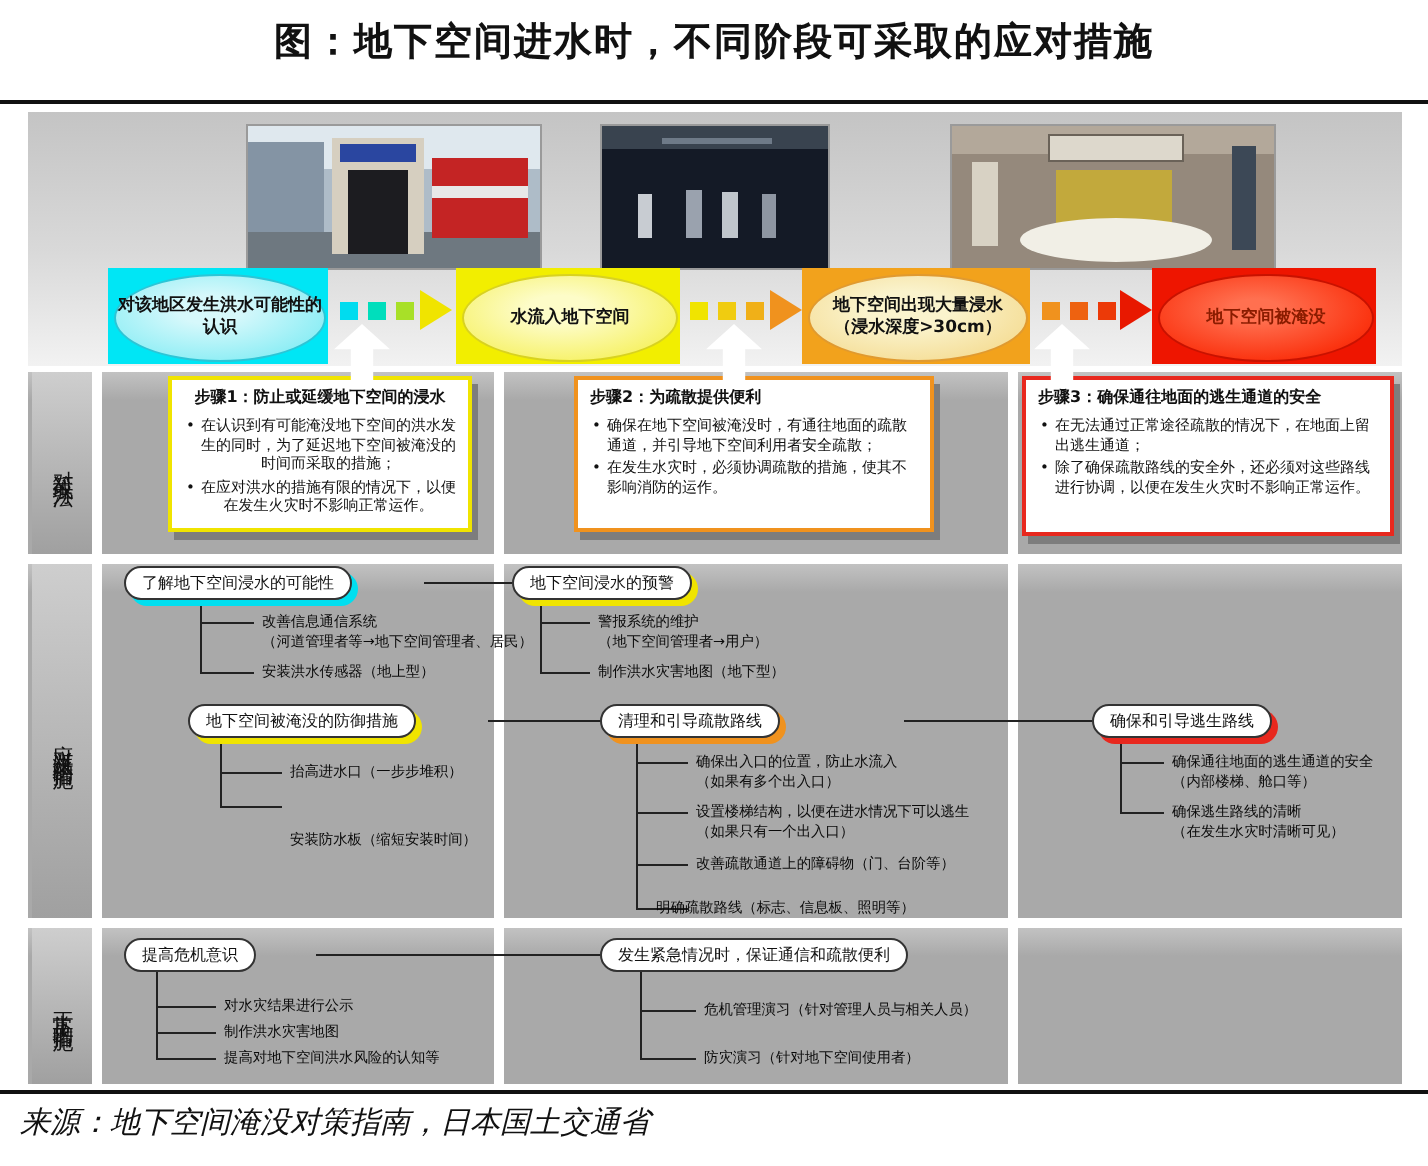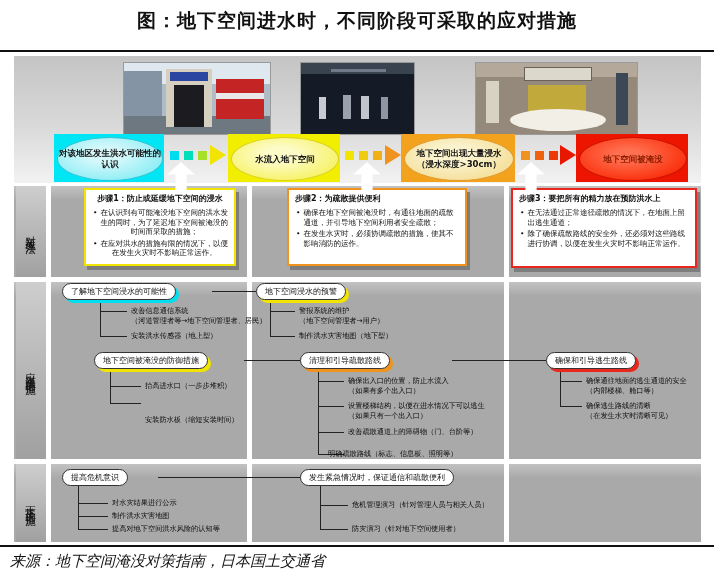--- a/index.html
+++ b/index.html
@@ -147,21 +147,21 @@
   <div class="abs step bd-o" style="left:287px;top:188px;width:180px;height:78px">
     <div class="t">步骤2：为疏散提供便利</div>
     <div class="bullet">
         <span>确保在地下空间被淹没时，有通往地面的疏散通道，并引导地下空间利用者安全疏散；</span>
       </div>
     <div class="bullet">
         <span>在发生水灾时，必须协调疏散的措施，使其不影响消防的运作。</span>
       </div>
   </div>
   <div class="abs step bd-r" style="left:511px;top:188px;width:186px;height:80px">
-    <div class="t">步骤3：要把所有的精力放在预防洪水上</div>
+    <div class="t">步骤3：确保通往地面的逃生通道的安全</div>
     <div class="bullet">
         <span>在无法通过正常途径疏散的情况下，在地面上留出逃生通道；</span>
       </div>
     <div class="bullet">
         <span>除了确保疏散路线的安全外，还必须对这些路线进行协调，以便在发生火灾时不影响正常运作。</span>
       </div>
   </div>
 
   <div class="abs hline" style="left:212px;top:291px;width:44px"></div>
   <div class="abs hline" style="left:244px;top:360px;width:58px"></div>

